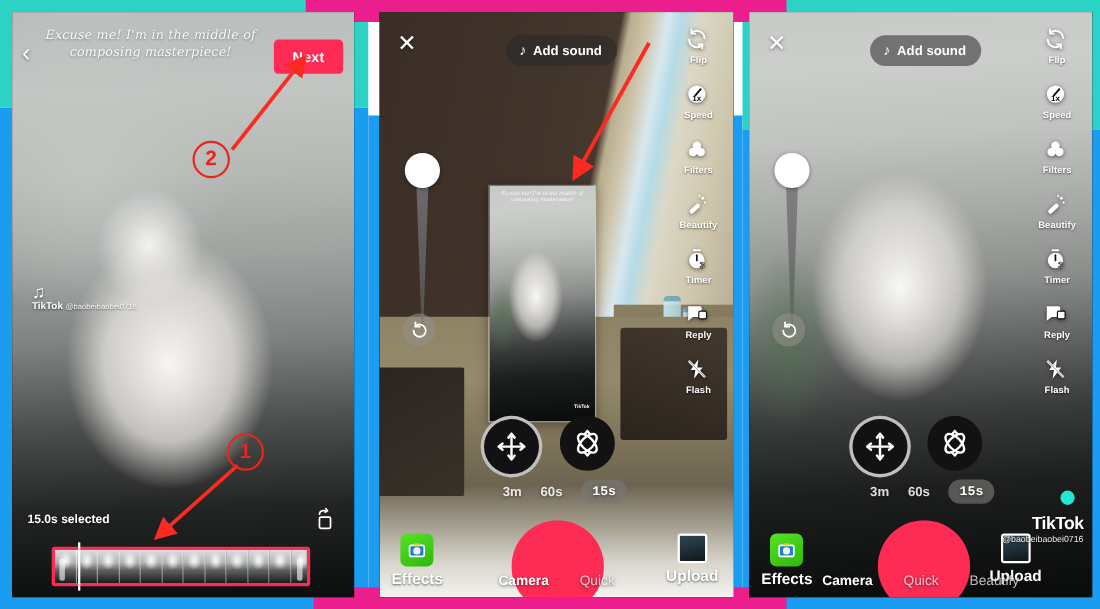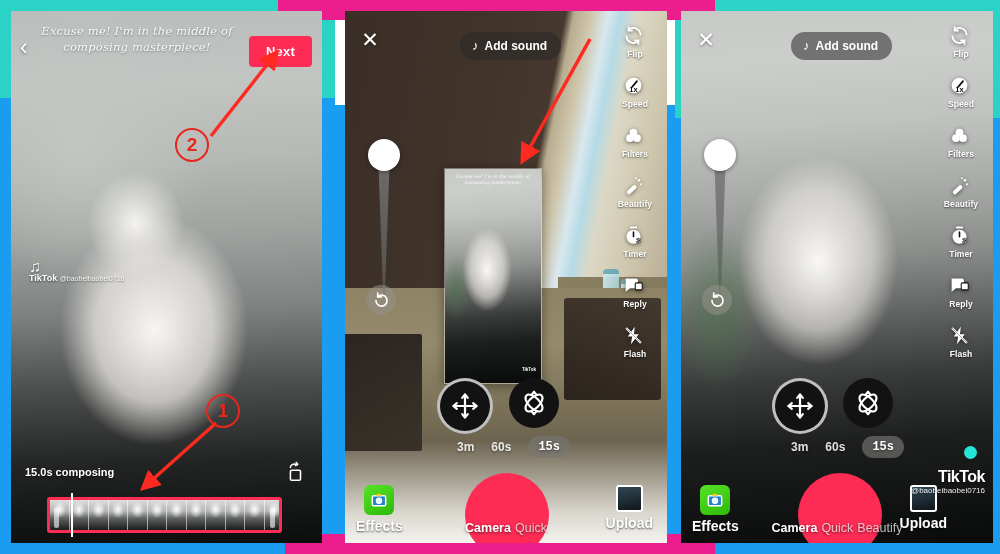--- a/index.html
+++ b/index.html
@@ -263,21 +263,21 @@
   .upload-btn { position:absolute; }
   .upload-btn .thumb {
     width:27px; height:27px; margin:0 auto 3px;
     border:2px solid #fff; border-radius:3px;
     background:linear-gradient(170deg,#2f4652 0%,#22323b 45%,#0f1619 100%);
   }
 
   .mode-bar {
     position:absolute; bottom:8px; left:0; width:100%;
     display:flex; align-items:center; justify-content:center;
-    gap:4px;
+    gap:28px;
     font-size:12.5px;
     text-shadow:0 1px 3px rgba(0,0,0,0.6);
   }
   .mode-bar .m { color:rgba(255,255,255,0.72); }
   .mode-bar .m.active { color:#fff; font-weight:bold; }
 
   
   .ar-preview {
     position:absolute; left:99px; top:157px; width:98px; height:216px;
     border:1px solid rgba(255,255,255,0.35);
@@ -331,21 +331,21 @@
       <div class="p1-text-overlay">Excuse me! I'm in the middle of composing masterpiece!</div>
 
       <div class="p1-next">Next</div>
 
       <div class="p1-tiktok-wm">
         <span class="note">♫</span>
         <span>TikTok</span>
         <span class="handle">@baobeibaobei0716</span>
       </div>
 
-      <div class="p1-selected">15.0s composing</div>
+      <div class="p1-selected">15.0s selected</div>
 
       <div class="p1-rotate-icon">
         <svg viewBox="0 0 24 24" width="22" height="22" fill="none" stroke="#fff" stroke-width="1.7">
           <rect x="7" y="10" width="11" height="11" rx="1.5"></rect>
           <path d="M7 7 C7 4 10 3 13 3.6" stroke-linecap="round"></path>
           <path d="M13.4 1.6 L15 3.6 L12.6 5" stroke-linecap="round" stroke-linejoin="round"></path>
         </svg>
       </div>
 
       <div class="p1-filmstrip">

